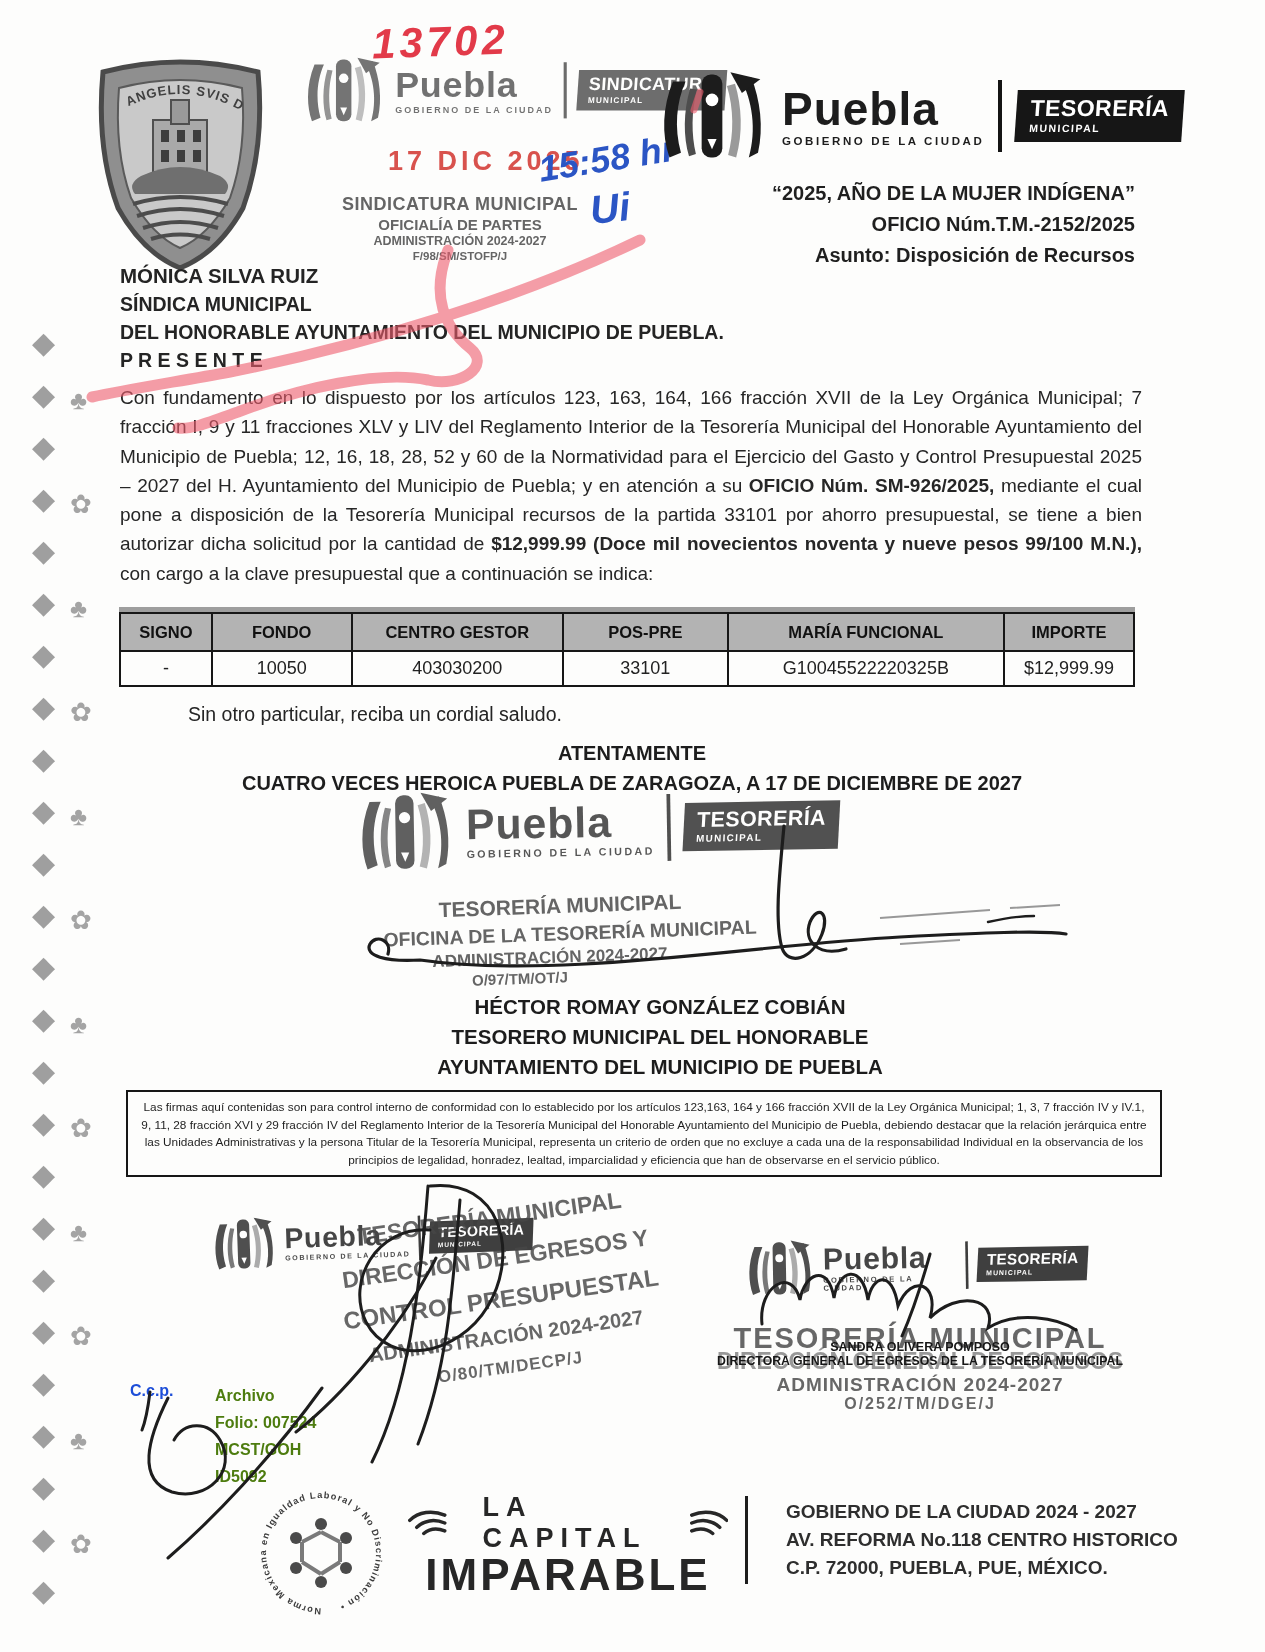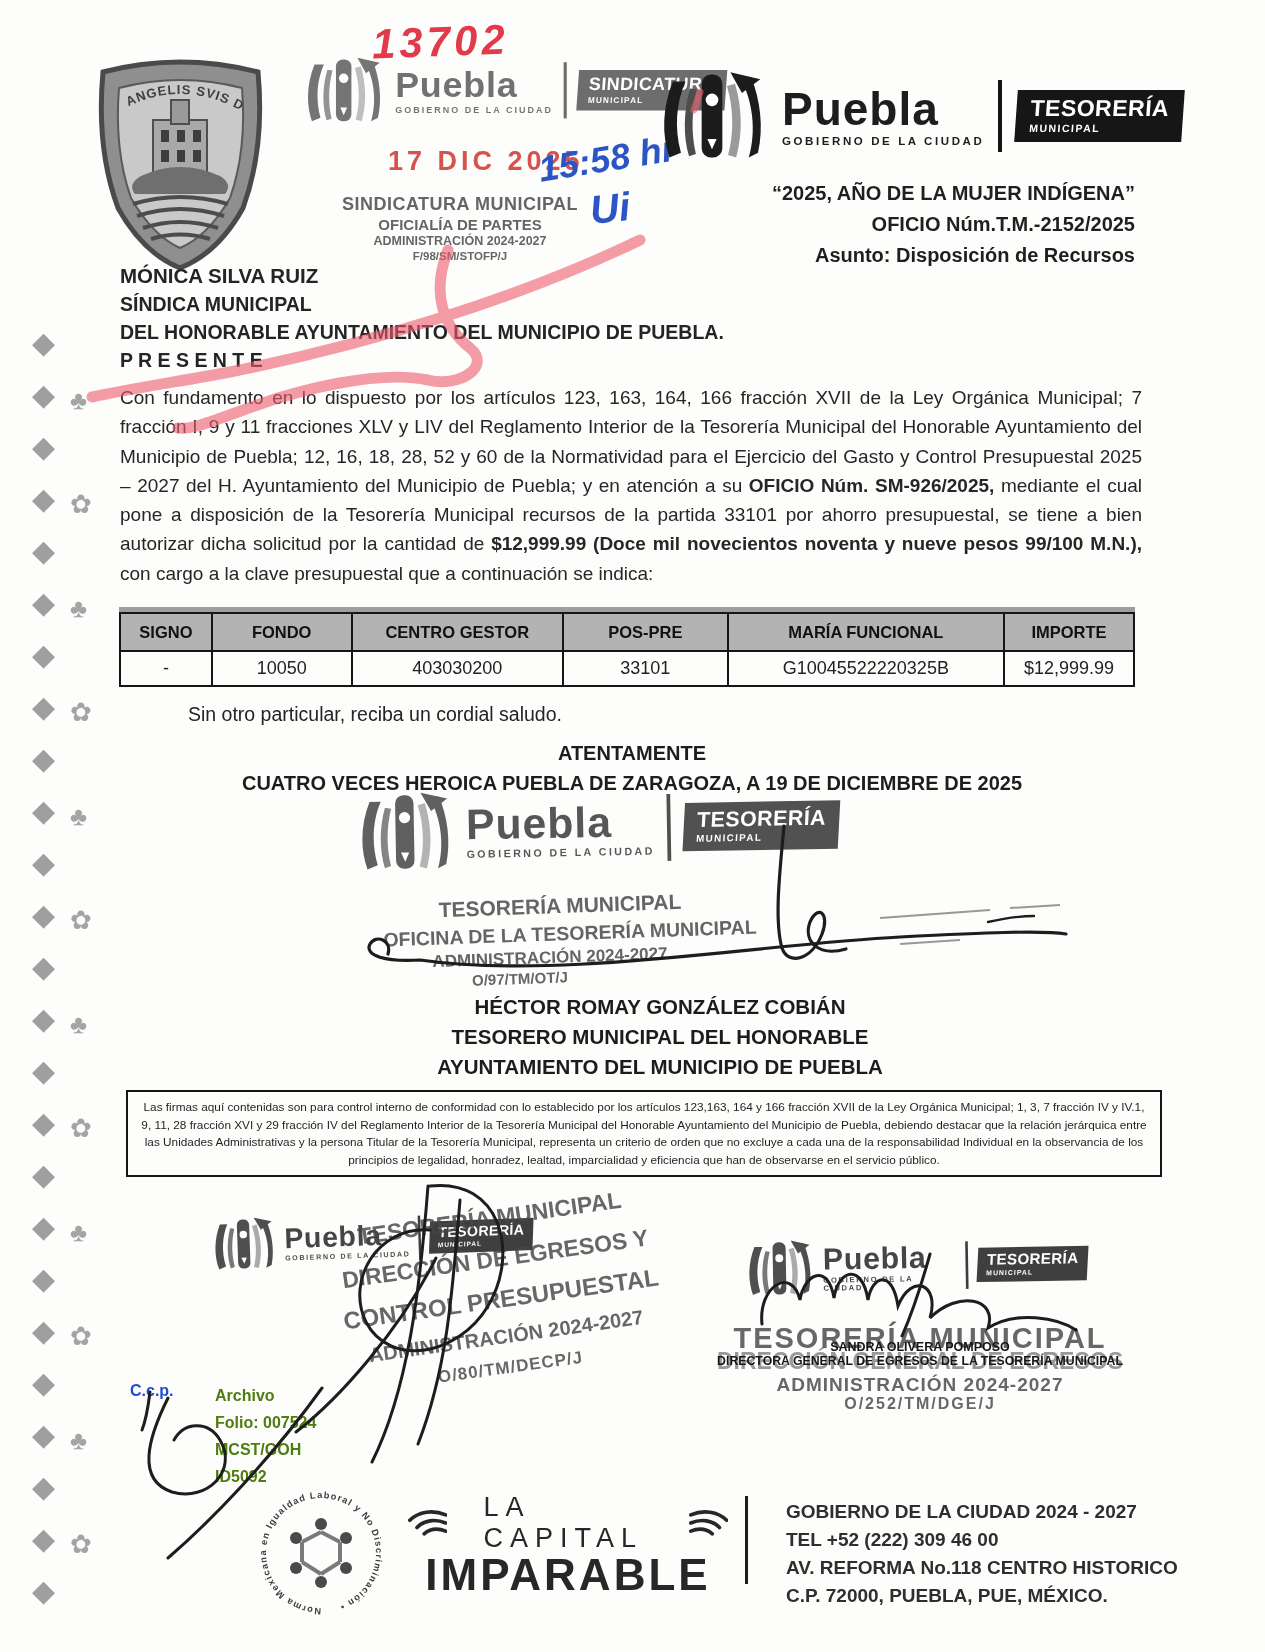--- a/index.html
+++ b/index.html
@@ -52,21 +52,21 @@
   #sig-right{flex:1;position:relative;}
   .sig-label{font-size:13.5px;color:#2a2a2a;font-weight:500;}
 
   .small-name{font-size:12.5px;font-weight:700;color:#161616;}
   .small-title{font-size:12.3px;font-weight:700;color:#161616;}
 
   .stamp-tilt{color:#474747;font-weight:700;opacity:.82;}
 
   
   .footer-line{font-size:19px;font-weight:600;color:#2e2e2e;line-height:28px;}
-  .brand-top{font-size:27px;font-weight:400;letter-spacing:7px;color:#272727;margin-left:28px;}
+  .brand-top{font-size:27px;font-weight:700;letter-spacing:7px;color:#272727;margin-left:28px;}
   .brand-bottom{font-size:44px;font-weight:700;letter-spacing:3px;color:#272727;line-height:.95;}
 
   svg{display:block;}
 </style>
 </head>
 <body>
 
 <div id="page">
 
   <div class="abs" style="left:30px;top:325px;width:80px;height:1320px;color:#8f8f8f;" id="talavera-border">
@@ -231,21 +231,21 @@
         <td>33101</td>
         <td>G10045522220325B</td>
         <td>$12,999.99</td>
       </tr>
     </tbody>
       </table>
   </div>
 
   <div class="abs doc-line" style="left:188px;top:700px;">Sin otro particular, reciba un cordial saludo.</div>
   <div class="abs ctr b" style="left:332px;top:742px;width:600px;font-size:20px;color:#1d1d1d;">ATENTAMENTE</div>
-  <div class="abs ctr b" style="left:132px;top:772px;width:1000px;font-size:20px;color:#1d1d1d;">CUATRO VECES HEROICA PUEBLA DE ZARAGOZA, A 19 DE DICIEMBRE DE 2025</div>
+  <div class="abs ctr b" style="left:132px;top:772px;width:1000px;font-size:20px;color:#1d1d1d;">CUATRO VECES HEROICA PUEBLA DE ZARAGOZA, A 17 DE DICIEMBRE DE 2027</div>
 
   <div class="abs plogo faded2" style="left:352px;top:792px;transform:scale(.93) rotate(-1deg);">
     <svg width="112" height="88" viewBox="0 0 100 80">
       <path d="M16,10 C7,32 6,56 13,76 L23,72 C17,50 19,28 27,10 Z" fill="#2a2a2a"></path>
       <path d="M31,16 C25,36 25,58 30,75 L36,73 C32,56 32,36 37,17 Z" fill="#5c5c5c"></path>
       <rect x="41" y="4" width="18" height="72" rx="8" fill="#2a2a2a"></rect>
       <circle cx="50" cy="26" r="5.5" fill="#fff"></circle>
       <path d="M46,60 l8,0 -4,9 z" fill="#fff"></path>
       <path d="M63,14 C69,34 69,56 64,74 L71,76 C77,55 76,32 70,12 Z" fill="#9a9a9a"></path>
       <path d="M75,8 C85,26 89,52 82,76 L90,72 C95,50 92,26 84,6 Z" fill="#2a2a2a"></path>
@@ -422,18 +422,17 @@
         </g>
       </svg>
     </div>
     <div class="brand-bottom ctr">IMPARABLE</div>
   </div>
 
   <div class="abs" style="left:745px;top:1496px;width:3px;height:88px;background:#1d1d1d;"></div>
 
   <div class="abs" style="left:786px;top:1498px;">
     <div class="footer-line">GOBIERNO DE LA CIUDAD 2024 - 2027</div>
-    <div class="footer-line">TEL +52 (222) 309 46 00</div>
     <div class="footer-line">AV. REFORMA No.118 CENTRO HISTORICO</div>
     <div class="footer-line">C.P. 72000, PUEBLA, PUE, MÉXICO.</div>
   </div>
 
 </div>
 
 </body></html>

